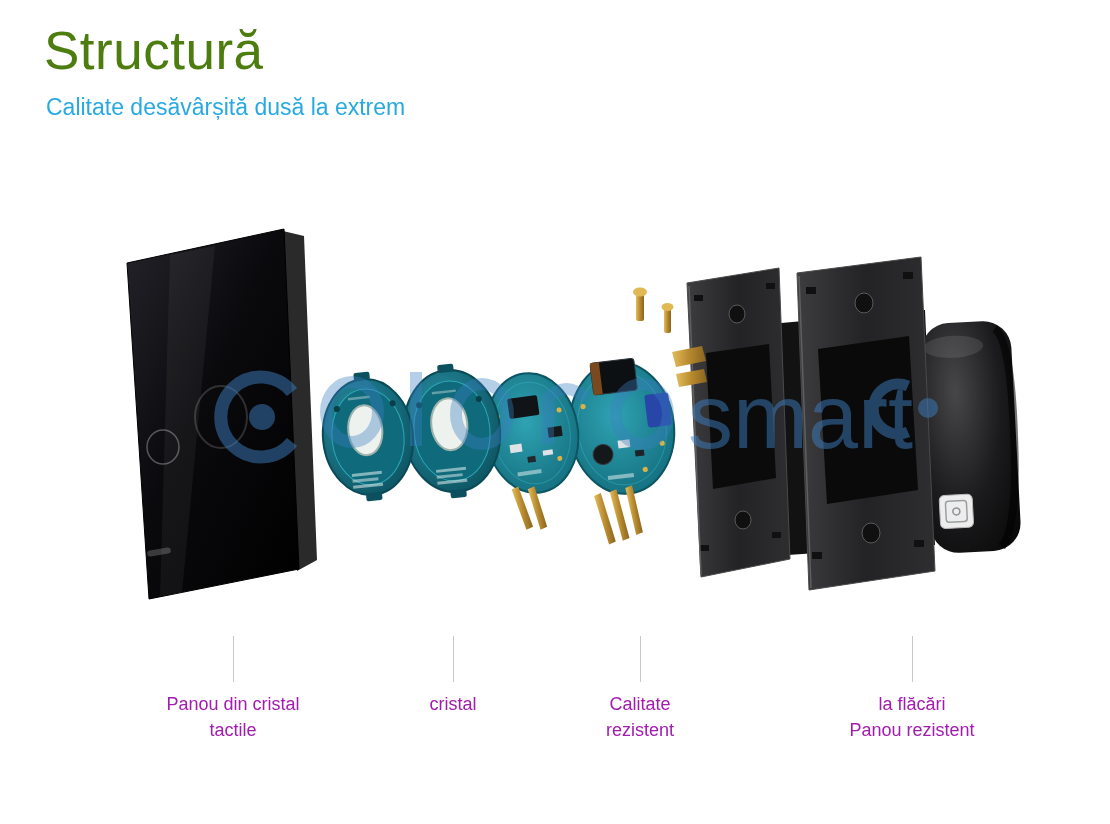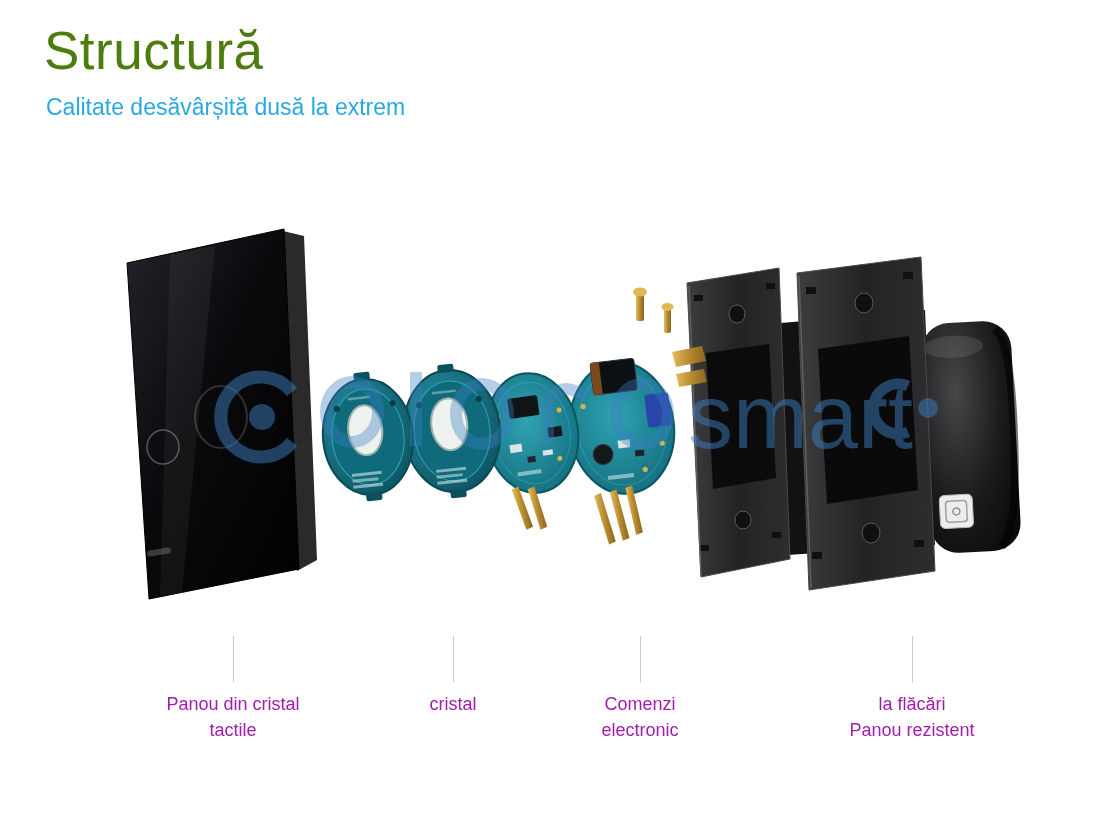--- a/index.html
+++ b/index.html
@@ -228,22 +228,22 @@
         <div class="tick"></div>
         <div class="cap-line">Panou din cristal</div>
         <div class="cap-line">tactile</div>
       </div>
       <div class="caption" style="left:453px">
         <div class="tick"></div>
         <div class="cap-line">cristal</div>
       </div>
       <div class="caption" style="left:640px">
         <div class="tick"></div>
-        <div class="cap-line">Comenzi</div>
-        <div class="cap-line">electronic</div>
+        <div class="cap-line">Calitate</div>
+        <div class="cap-line">rezistent</div>
       </div>
       <div class="caption" style="left:912px">
         <div class="tick"></div>
         <div class="cap-line">la flăcări</div>
         <div class="cap-line">Panou rezistent</div>
       </div>
     </div>
   </div>
 
 </div>

